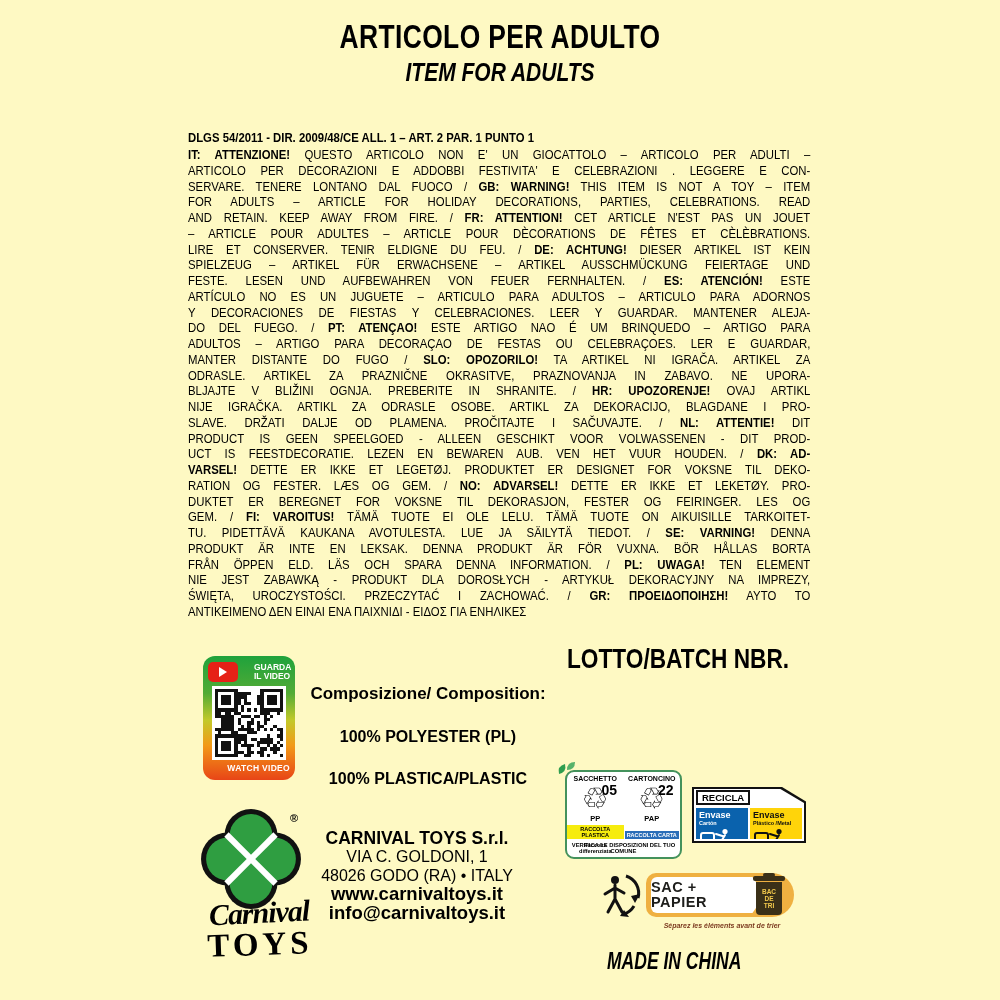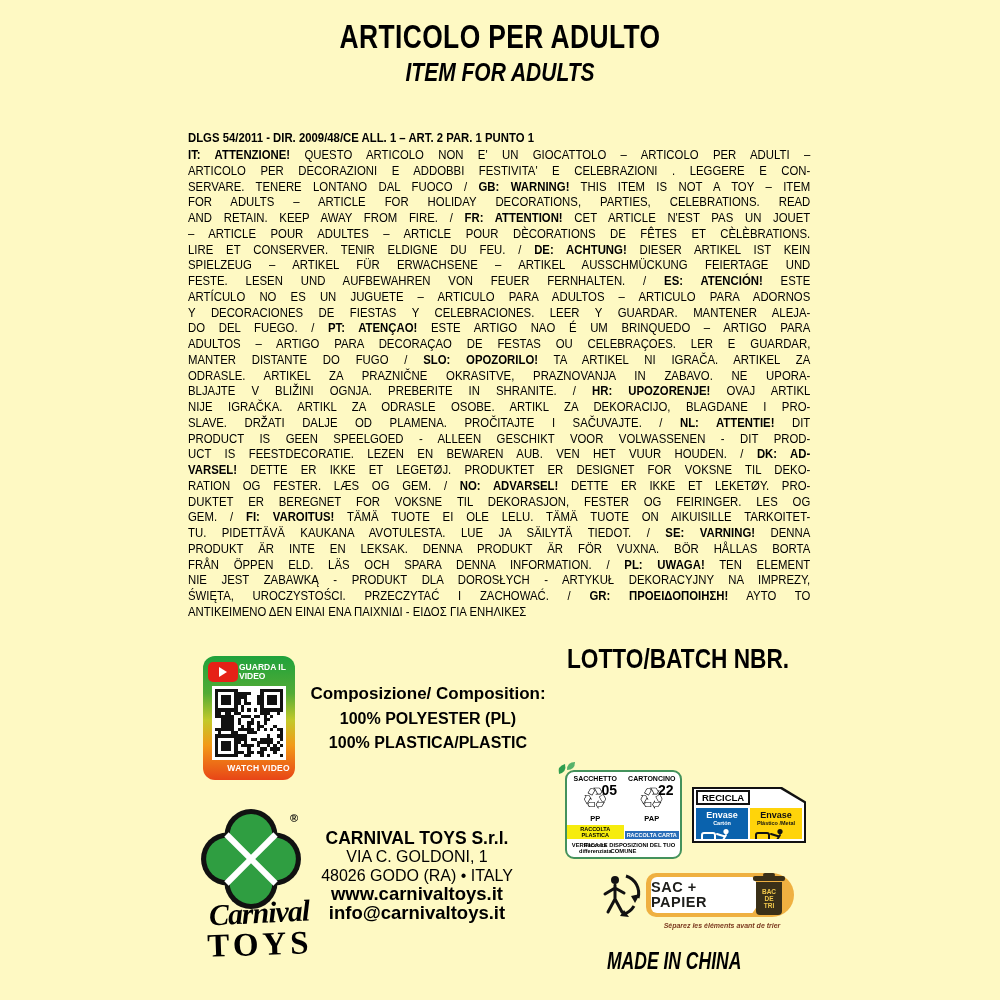--- a/index.html
+++ b/index.html
@@ -17,36 +17,36 @@
               white-space:nowrap;transform:scaleX(.84);transform-origin:0 0;}
   .warning{position:absolute;left:188px;top:147px;width:712px;font-size:13px;
            line-height:15.75px;transform:scaleX(.874);transform-origin:0 0;}
   .wline{text-align:justify;text-align-last:justify;}
   .wline.last{text-align-last:left;}
 
   
   .video-badge{position:absolute;left:203px;top:656px;width:92px;height:124px;border-radius:12px;
     background:linear-gradient(180deg,#1fa23c 0%,#52ab35 30%,#c3c92a 52%,#f29a17 72%,#e84517 100%);
     padding:4px 5px;box-sizing:border-box;}
-  .vb-top{display:flex;align-items:center;gap:1px;height:24px;}
+  .vb-top{display:flex;align-items:center;gap:16px;height:24px;}
   .yt-icon{width:30px;height:20px;background:#e62117;border-radius:5px;display:flex;
            align-items:center;justify-content:center;flex:0 0 auto;}
   .yt-tri{width:0;height:0;border-left:8px solid #fff;border-top:5px solid transparent;
           border-bottom:5px solid transparent;}
   .vb-guarda{color:#fff;font-weight:800;font-size:8.5px;line-height:9px;}
   .qr{width:74px;height:74px;background:#fff;margin:2px auto 0;padding:3px;box-sizing:border-box;
       display:grid;grid-template-columns:repeat(21,1fr);grid-template-rows:repeat(21,1fr);}
   .qr div{background:#fff;}.qr div.on{background:#111;}
   .vb-watch{color:#fff;font-weight:800;font-size:8.5px;text-align:right;margin-top:3px;
             letter-spacing:.3px;}
 
   
   .composition{position:absolute;left:308px;top:684px;width:240px;text-align:center;}
   .comp-title{font-size:17px;font-weight:800;}
-  .comp-line{font-size:16px;font-weight:800;margin-top:6px;}
+  .comp-line{font-size:16px;font-weight:800;margin-top:24px;}
   .lotto{position:absolute;left:567px;top:643px;font-size:28px;font-weight:800;white-space:nowrap;
          transform:scaleX(.81);transform-origin:0 0;}
 
   
   .disposal{position:absolute;left:565px;top:770px;width:117px;height:89px;background:#fff;
             border:2px solid #44925c;border-radius:9px;box-sizing:border-box;}
   .leaves{position:absolute;left:-12px;top:-12px;}
   .disp-cols{display:flex;margin-top:3px;}
   .disp-col{width:50%;text-align:center;position:relative;}
   .disp-name{font-size:7px;font-weight:bold;}
@@ -62,21 +62,21 @@
                font-weight:bold;}
 
   
   .recicla{position:absolute;left:692px;top:787px;width:114px;height:56px;}
   .rec-outer{position:absolute;inset:0;background:#111;
              clip-path:polygon(0 0,79% 0,100% 26%,100% 100%,0 100%);}
   .rec-inner{position:absolute;inset:2px;background:#fff;
              clip-path:polygon(0 0,78.5% 0,100% 27%,100% 100%,0 100%);}
   .rec-label{position:absolute;left:4px;top:3px;border:2px solid #111;padding:0 4px;
              font-size:9.5px;font-weight:800;background:#fff;z-index:2;}
-  .rec-panels{position:absolute;left:4px;right:4px;bottom:4px;top:21px;display:flex;gap:2px;z-index:2;text-align:center;}
+  .rec-panels{position:absolute;left:4px;right:4px;bottom:4px;top:21px;display:flex;gap:2px;z-index:2;}
   .rec-panel{flex:1;padding:2px 3px;box-sizing:border-box;overflow:hidden;}
   .rec-panel.cardboard{background:#0a62ad;color:#fff;}
   .rec-panel.plastic{background:#ffd40a;color:#111;}
   .rec-title{font-size:9px;font-weight:800;}
   .rec-sub{font-size:5.5px;font-weight:bold;}
   .rec-icons{margin-top:2px;}
 
   
   .triman{position:absolute;left:596px;top:872px;width:46px;height:46px;}
   .sac{position:absolute;left:646px;top:873px;width:148px;height:44px;background:#efb041;

